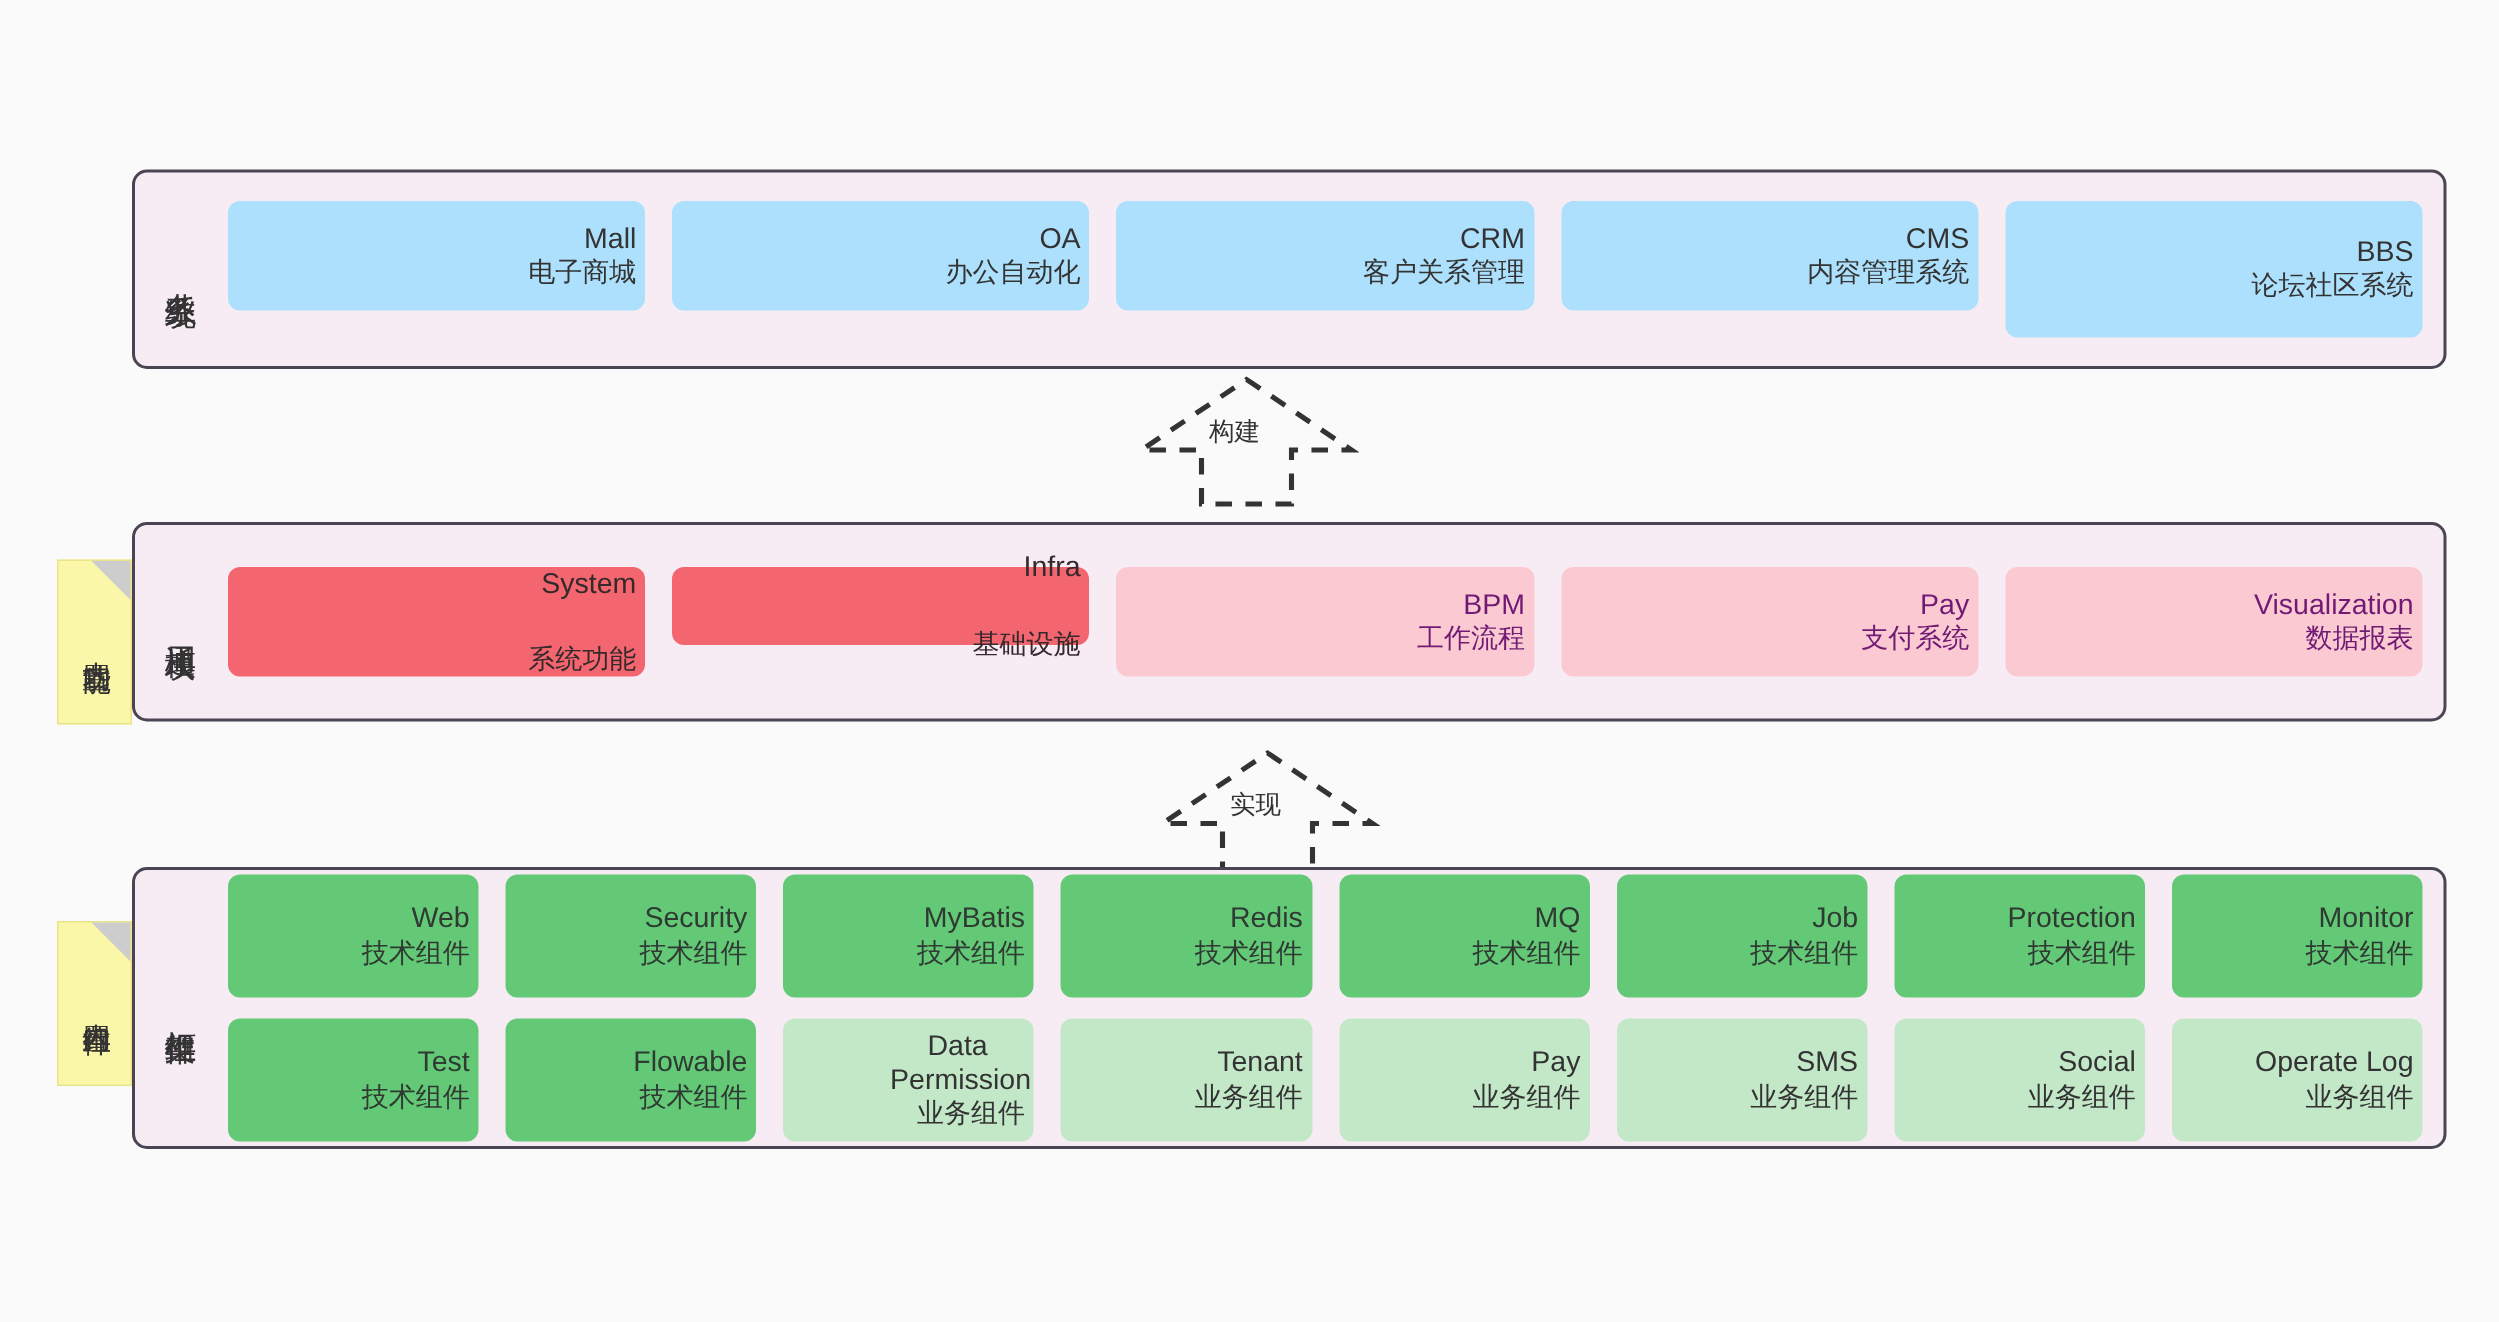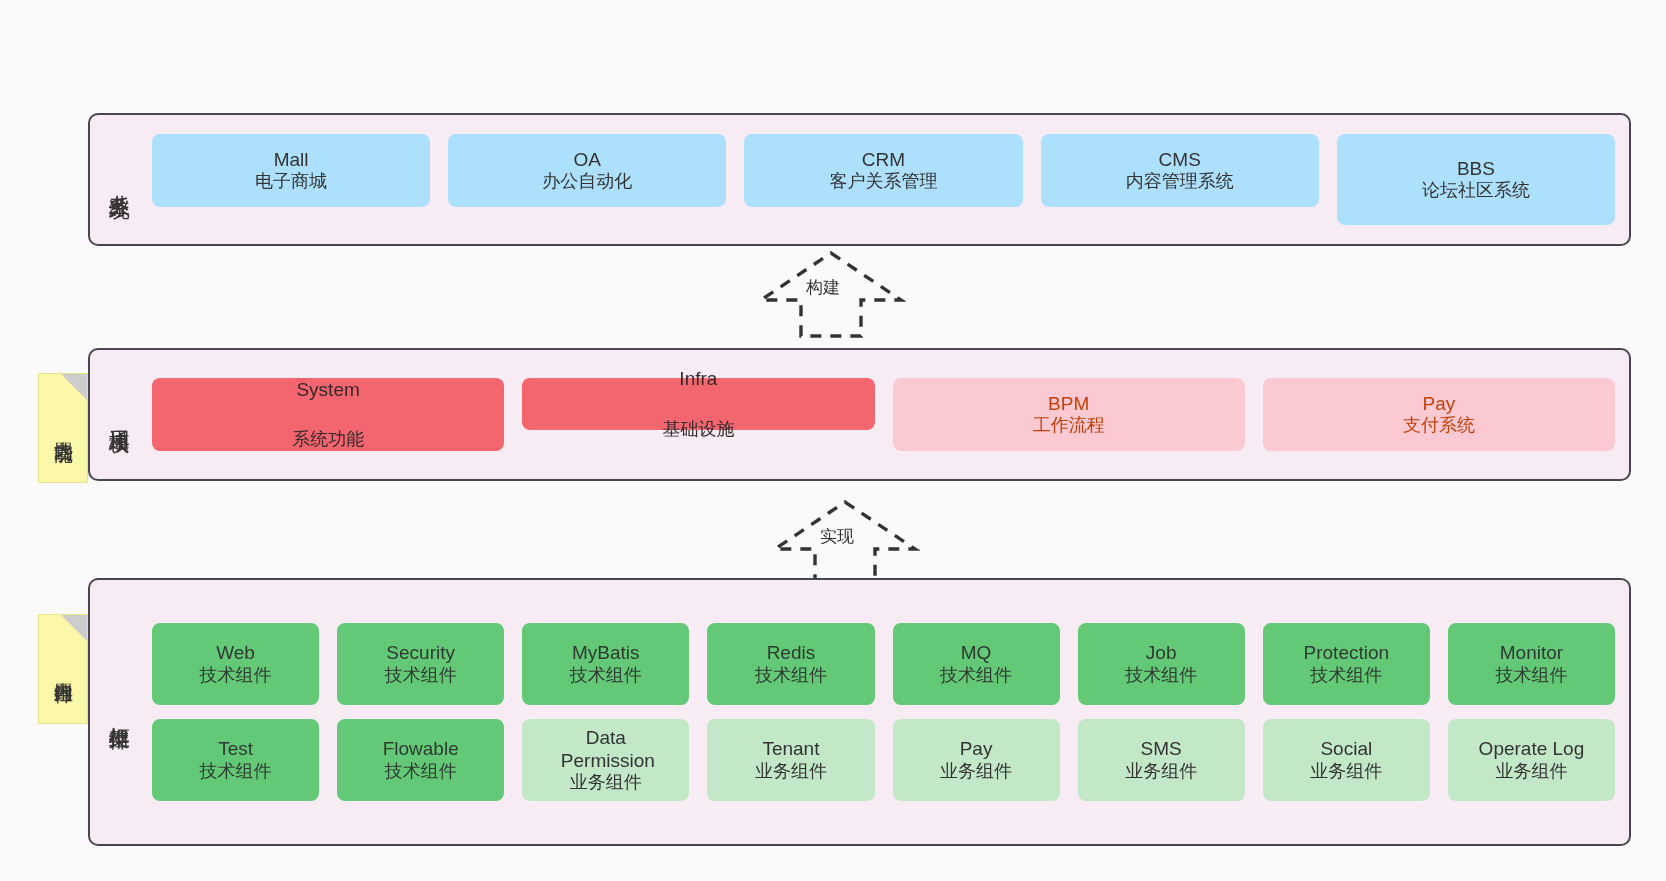--- a/index.html
+++ b/index.html
@@ -55,33 +55,33 @@
     gap: 18px;
   }
 
   
   .card {
     box-sizing: border-box;
     flex: 1 1 0;
     border-radius: 8px;
     display: flex;
     flex-direction: column;
-    align-items: center;
+    align-items: flex-end;
     justify-content: center;
     text-align: center;
     line-height: 1.22;
     padding: 4px 6px;
     user-select: none;
   }
   .card .en { font-size: 19px; }
   .card .cn { font-size: 18px; }
 
   .c-blue        { background: #ade0fc; color: #333333; }
   .c-red         { background: #f4666f; color: #35292c; gap: 28px; }
-  .c-pink        { background: #fbc9d1; color: #c2410c; }
+  .c-pink        { background: #fbc9d1; color: #701a75; }
   .c-green       { background: #63c977; color: #2f3a32; }
   .c-lightgreen  { background: #c3e8c8; color: #333333; }
 
   
   .note {
     position: absolute;
     box-sizing: border-box;
     background: #fbf7a8;
     border: 1px solid #e9e389;
     font-size: 19px;
@@ -175,37 +175,41 @@
         <div class="cn">基础设施</div>
       </div>
       <div class="card c-pink" style="height:73px">
         <div class="en">BPM</div>
         <div class="cn">工作流程</div>
       </div>
       <div class="card c-pink" style="height:73px">
         <div class="en">Pay</div>
         <div class="cn">支付系统</div>
       </div>
+      <div class="card c-pink" style="height:73px">
+        <div class="en">Visualization</div>
+        <div class="cn">数据报表</div>
+      </div>
     </div>
   </div>
 </div>
 
 <div class="connector" style="left:770px; top:497px; width:150px; height:90px;">
   <svg width="150" height="90" viewBox="0 0 150 90">
     <polygon points="75,5 145,52 105,52 105,88 45,88 45,52 5,52" fill="none" stroke="#333333" stroke-width="3.4" stroke-dasharray="11 9" stroke-linejoin="miter"></polygon>
   </svg>
   <span class="label" style="left:50px; top:28px;">实现</span>
 </div>
 
 <div class="note" style="left:38px; top:614px; width:50px; height:110px;">
   <span class="fold"></span>
   <span>内置组件</span>
 </div>
 
-<div class="band" id="band-framework" style="left:88px; top:578px; width:1543px; height:268px;">
+<div class="band" id="band-framework" style="left:88px; top:578px; width:1543px; height:188px;">
   <div class="band-title">框架组件</div>
   <div class="band-body">
 
     <div class="row">
       <div class="card c-green" style="height:82px">
         <div class="en">Web</div>
         <div class="cn">技术组件</div>
       </div>
       <div class="card c-green" style="height:82px">
         <div class="en">Security</div>

